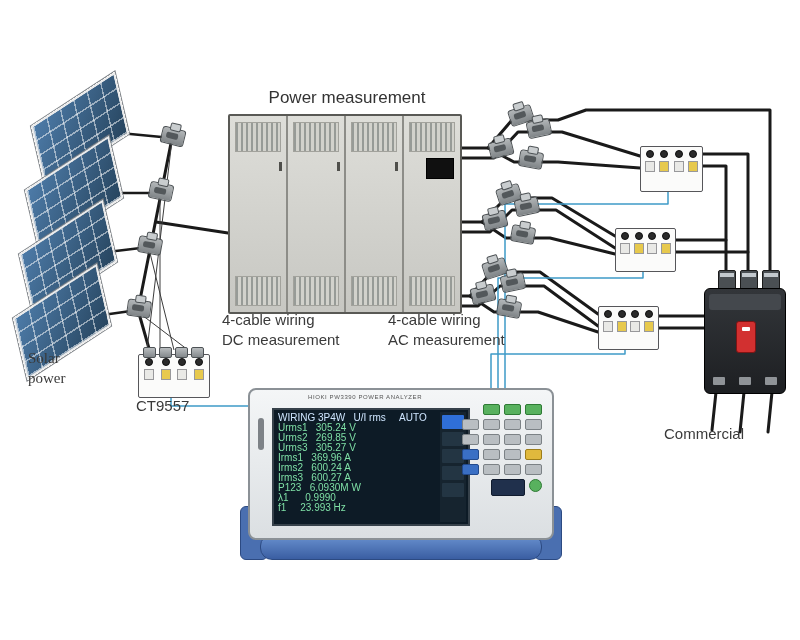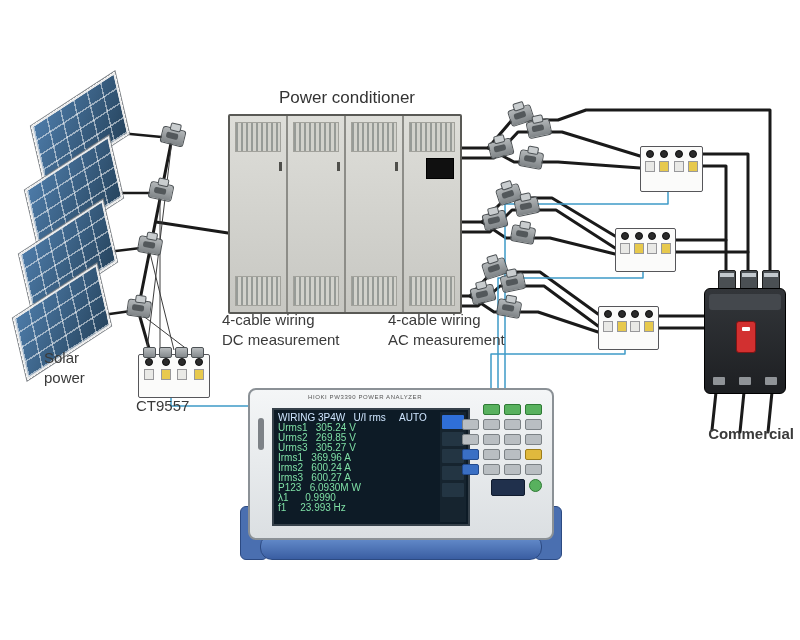--- a/index.html
+++ b/index.html
@@ -316,36 +316,36 @@
           <span class="key"></span>
         </div>
         <div class="krow">
           <span class="key navy"></span>
           <span class="key green round"></span>
         </div>
       </div>
     </div>
   </div>
 
-  <div class="lbl title" style="left:232px;top:88px;width:230px;text-align:center;">Power conditioner</div>
-
-  <div class="lbl" style="left:44px;top:348px;">
+  <div class="lbl title" style="left:232px;top:88px;width:230px;text-align:center;">Power measurement</div>
+
+  <div class="lbl" style="left:28px;top:348px;font-family:Liberation Serif, serif;">
     <div>Solar</div>
     <div>power</div>
   </div>
 
   <div class="lbl" style="left:136px;top:396px;">CT9557</div>
 
   <div class="lbl" style="left:222px;top:310px;">
     <div>4-cable wiring</div>
     <div>DC measurement</div>
   </div>
 
   <div class="lbl" style="left:388px;top:310px;">
     <div>4-cable wiring</div>
     <div>AC measurement</div>
   </div>
 
-  <div class="lbl" style="left:664px;top:424px;width:130px;text-align:right;font-weight:bold;">
+  <div class="lbl" style="left:664px;top:424px;width:130px;text-align:left;">
     <div>Commercial</div>
   </div>
 
 </div>
 
 </body></html>

